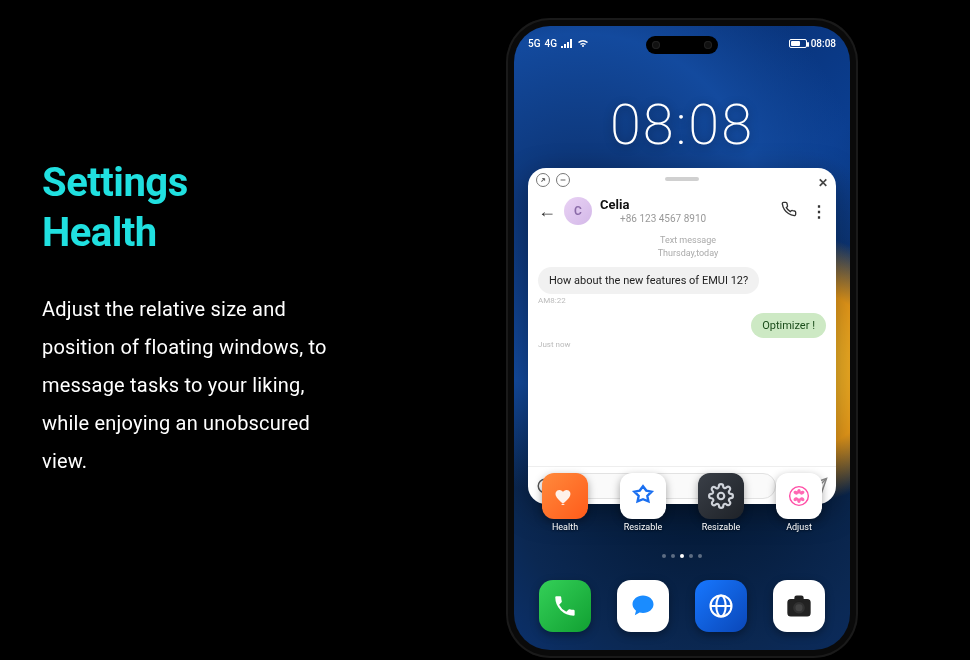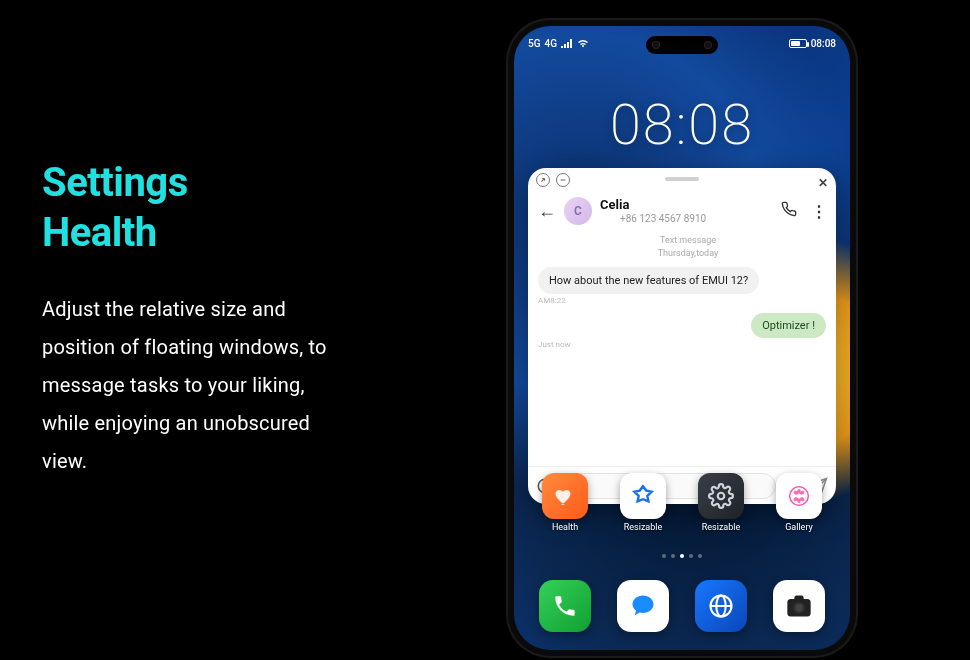--- a/index.html
+++ b/index.html
@@ -327,21 +327,21 @@
         </div>
         <span class="app-label">Resizable</span>
       </div>
       <div class="app">
         <div class="app-icon ic-gal">
           <svg width="28" height="28" viewBox="0 0 24 24">
               <circle cx="12" cy="12" r="8" fill="none" stroke="#ff4da6" stroke-width="1.2"></circle>
               <path d="M12 6c2 0 2 4 0 4s-2-4 0-4zm4.5 2.2c1 1.7-2.5 3.7-3.5 2s2.5-3.7 3.5-2zm-9 0c1-1.7 4.5.3 3.5 2s-4.5-.3-3.5-2zM12 18c-2 0-2-4 0-4s2 4 0 4zm4.5-2.2c-1 1.7-4.5-.3-3.5-2s4.5.3 3.5 2zm-9 0c-1-1.7 2.5-3.7 3.5-2s-2.5 3.7-3.5 2z" fill="#ff4da6" opacity="0.85"></path>
             </svg>
         </div>
-        <span class="app-label">Gallery</span>
+        <span class="app-label">Adjust</span>
       </div>
     </div>
 
     <div class="dots">
       <span></span>
         <span></span>
         <span class="active"></span>
         <span></span>
         <span></span>
     </div>

